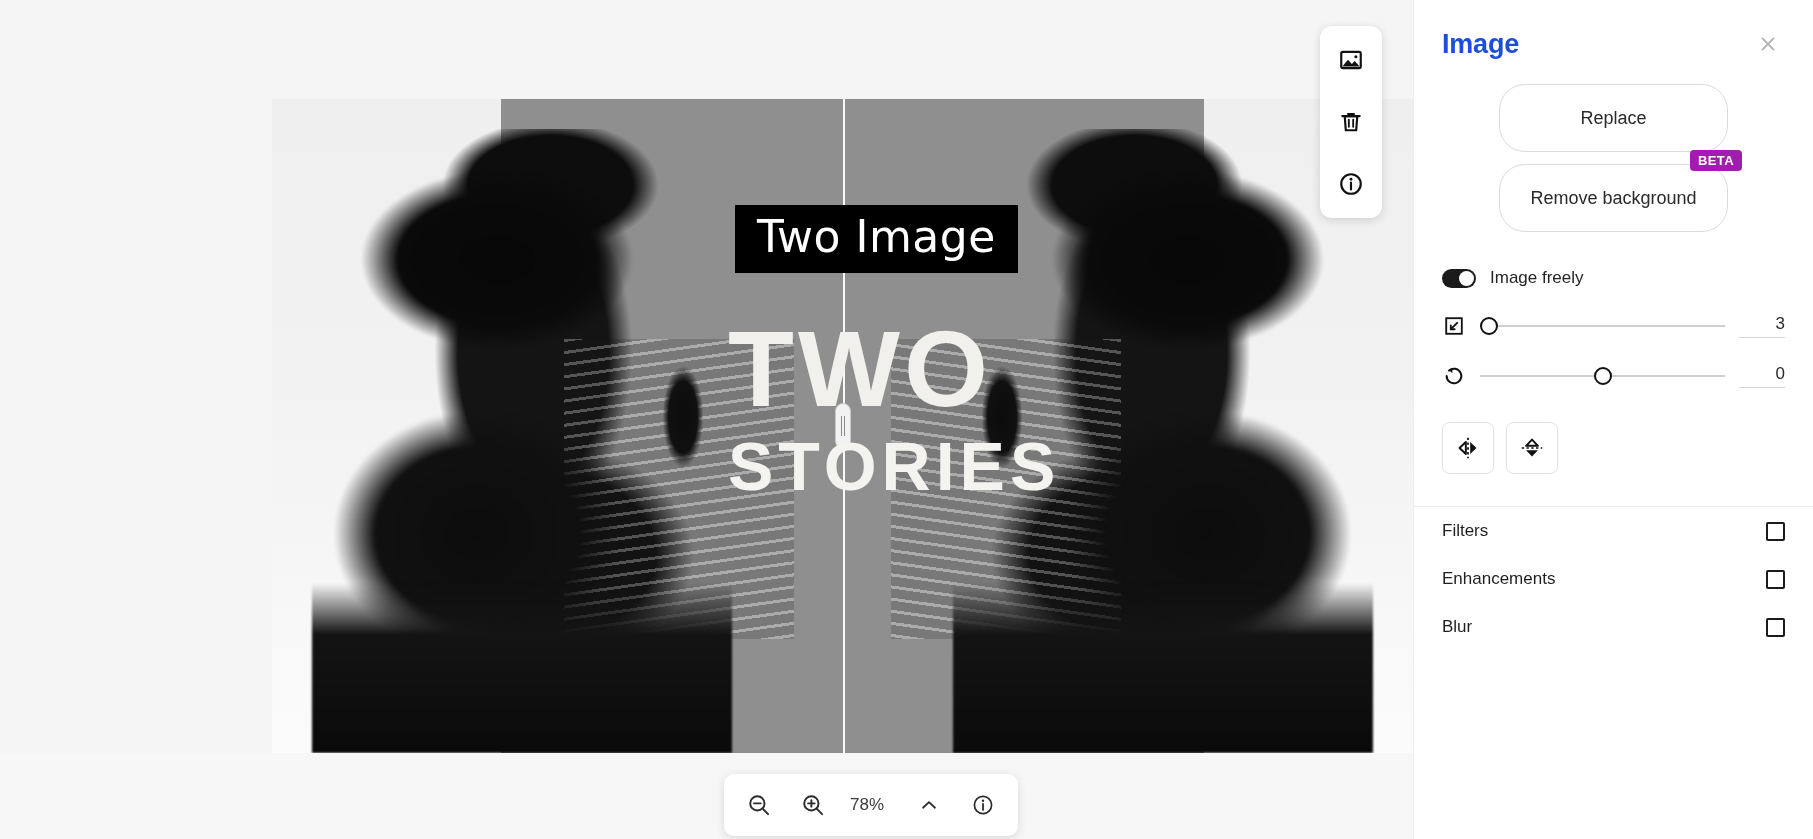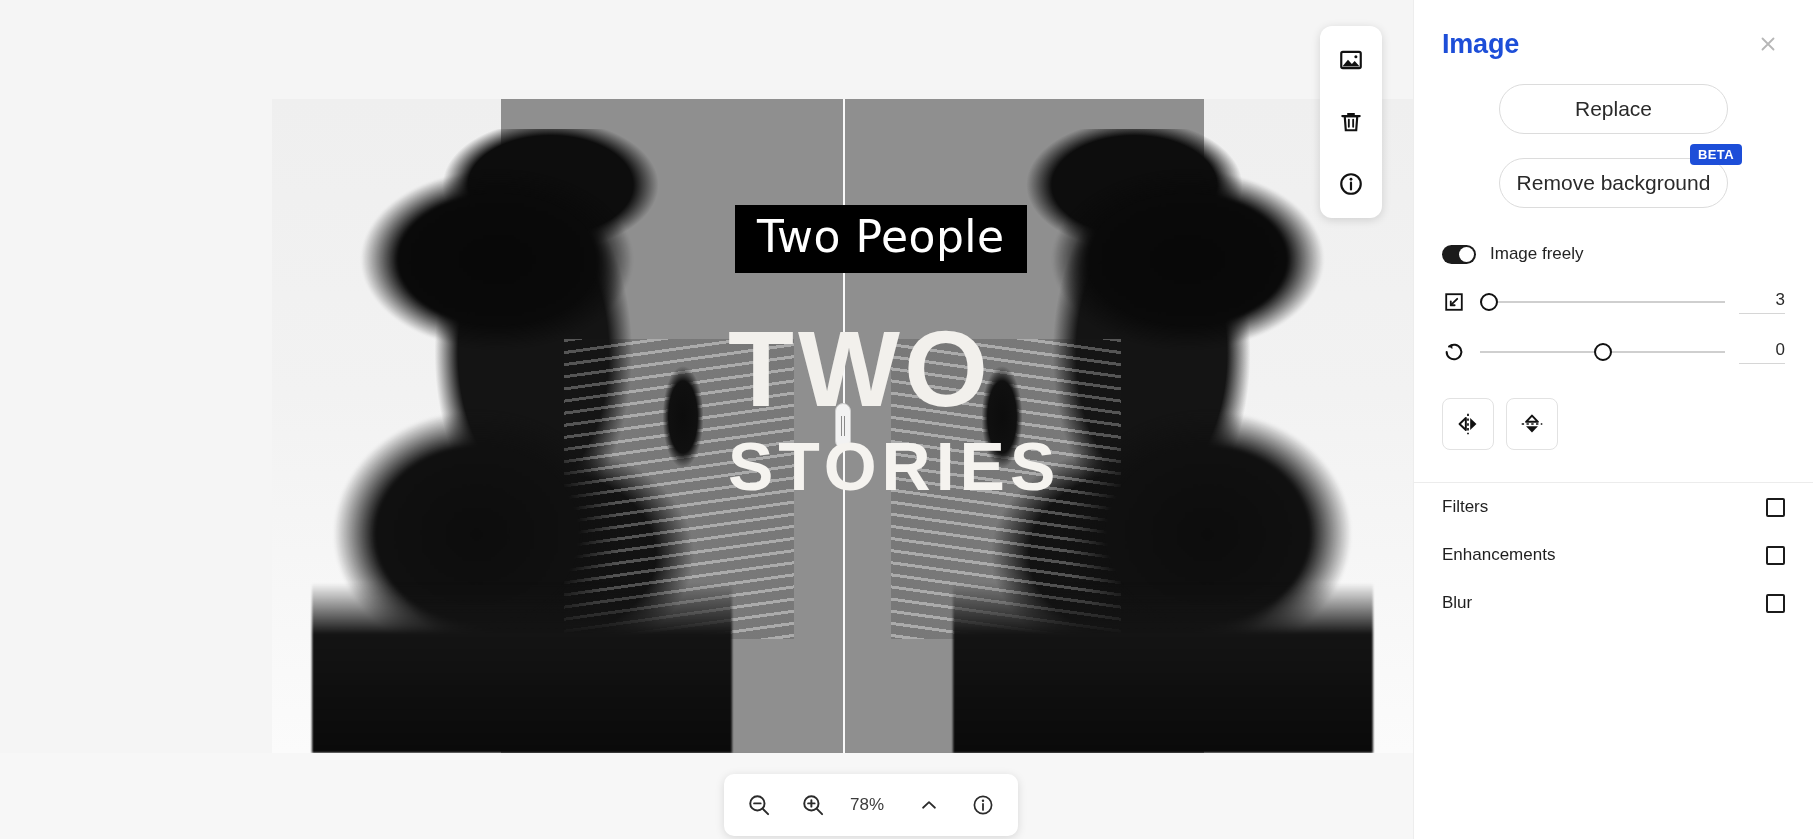--- a/index.html
+++ b/index.html
@@ -173,30 +173,30 @@
   }
   .panel-head {
     display: flex; align-items: center; justify-content: space-between;
     height: 74px; padding-top: 14px;
   }
   .panel-title { font-size: 27px; font-weight: 700; color: #1d4ed8; letter-spacing: -.2px; }
   .close-btn { width: 34px; height: 34px; display:flex; align-items:center; justify-content:center;
     cursor: pointer; background:none; border:none; }
 
   .pbtn {
-    display: block; width: 229px; margin: 0 auto 24px;
-    height: 50px; border: 1px solid #dcdcdc; border-radius: 26px;
-    background: #fff; color: #2a2a2a; font-size: 21px;
+    display: block; width: 229px; margin: 0 auto 12px;
+    height: 68px; border: 1px solid #dcdcdc; border-radius: 26px;
+    background: #fff; color: #2a2a2a; font-size: 18px;
     font-family: "Liberation Sans", sans-serif; cursor: pointer;
   }
   .pbtn:first-of-type { margin-top: 10px; }
   .rb-wrap { position: relative; width: 229px; margin: 0 auto; }
   .beta {
     position: absolute; right: -14px; top: -14px;
-    background: #1d4ed8; color: #fff; font-size: 13px; font-weight: 700;
+    background: #a21caf; color: #fff; font-size: 13px; font-weight: 700;
     padding: 3px 8px; border-radius: 4px; letter-spacing: .4px;
   }
 
   .toggle-row { display: flex; align-items: center; gap: 14px; margin-top: 36px; }
   .switch {
     width: 34px; height: 19px; border-radius: 10px; background: #1b1b1b;
     position: relative; cursor: pointer; flex: none;
   }
   .switch .knob {
     position: absolute; right: 2px; top: 2px;
@@ -266,21 +266,21 @@
           <div class="shoulder shoulder-r"></div>
         </div>
 
         <div class="split-line"></div>
         <div class="split-handle">
           <i></i>
           <i></i>
         </div>
       </div>
 
-      <div class="ov-badge">Two People</div>
+      <div class="ov-badge">Two Image</div>
       <div class="ov-two">TWO</div>
       <div class="ov-stories">STORIES</div>
     </div>
 
     <div class="float-toolbar">
       <button class="tb-btn">
         <svg width="26" height="26" viewBox="0 0 24 24">
           <rect x="3" y="4.5" width="18" height="15" rx="1.5" fill="none" stroke="#111" stroke-width="2"></rect>
           <circle cx="16.5" cy="9" r="1.4" fill="#111"></circle>
           <path d="M4 18l5.2-6.2 3.6 4 2.6-2.8L20 18z" fill="#111"></path>

